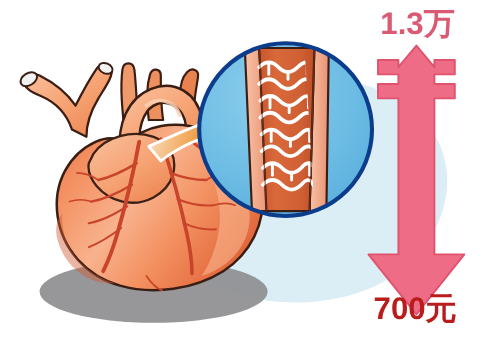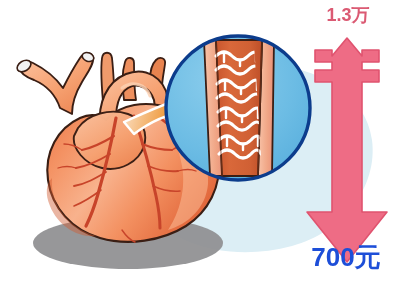--- a/index.html
+++ b/index.html
@@ -30,29 +30,29 @@
     font-weight: 700;
     letter-spacing: 0px;
     white-space: nowrap;
     line-height: 1;
     text-align: center;
   }
   #label-top {
     left: 296px;
     top: 6px;
     width: 104px;
-    font-size: 18px;
+    font-size: 26px;
     color: #DB5A73;
   }
   #label-bottom {
     left: 294px;
     top: 244px;
     width: 104px;
     font-size: 26px;
-    color: #1d4ed8;
+    color: #b91c1c;
   }
 </style>
 </head>
 <body>
 
 <div id="canvas">
 
   <svg id="art" viewBox="0 0 400 295" xmlns="http://www.w3.org/2000/svg">
 
     <defs>

